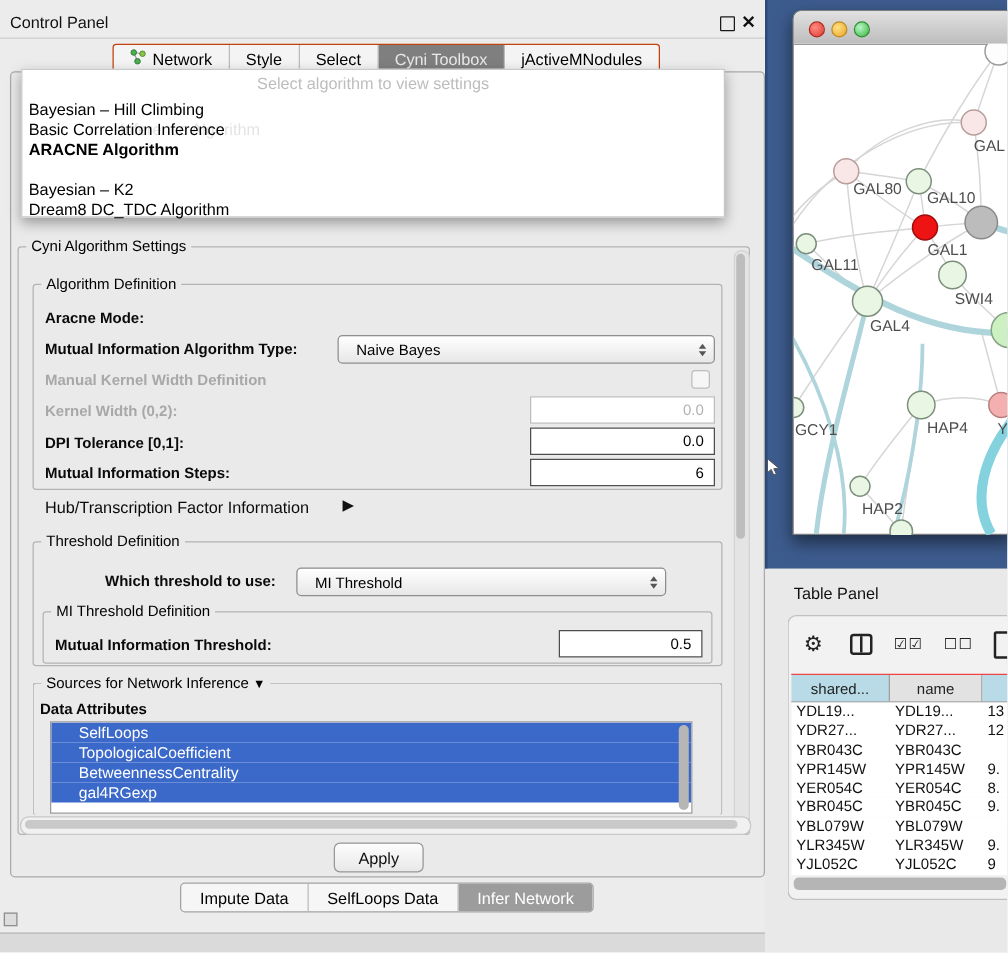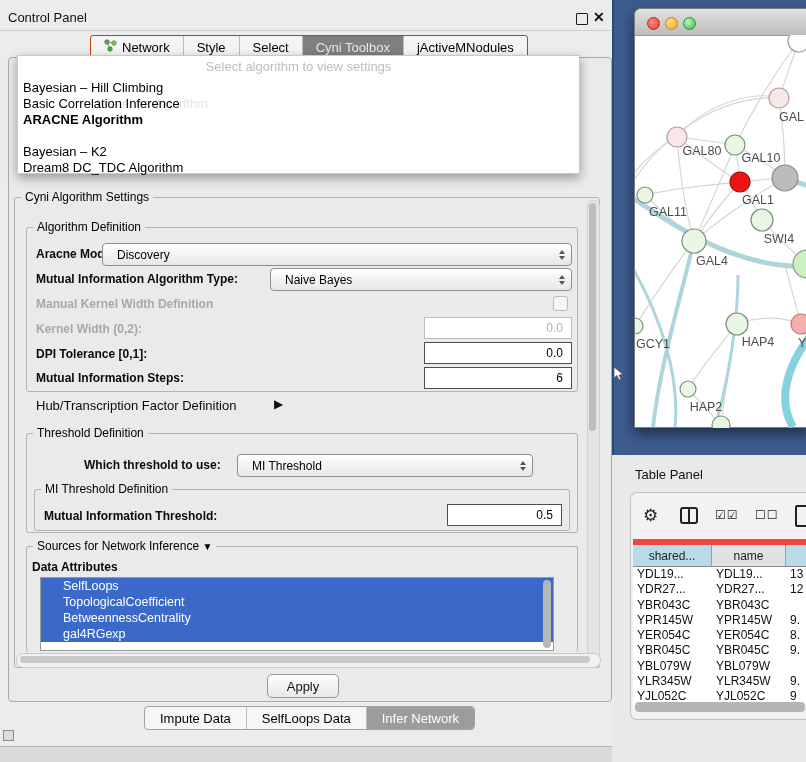--- a/index.html
+++ b/index.html
@@ -108,27 +108,20 @@
 
   <div class="track-v" style="left:587px;top:200px;width:11px;height:458px">
     <div class="thumb" style="left:1px;top:2px;width:7px;height:228px"></div>
   </div>
 
   <div class="fs" style="left:26px;top:227px;width:552px;height:165px">
     <span class="lg lg-blue">Algorithm Definition</span>
   </div>
 
   <div class="lbl" style="left:36px;top:247px">Aracne Mode:</div>
-  <div class="combo" style="left:102px;top:243px;width:470px;height:23px">
-    <span>Discovery</span>
-    <span class="spin">
-        <i class="up"></i>
-        <i class="dn"></i>
-      </span>
-  </div>
 
   <div class="lbl" style="left:36px;top:272px">Mutual Information Algorithm Type:</div>
   <div class="combo" style="left:270px;top:268px;width:302px;height:23px">
     <span>Naive Bayes</span>
     <span class="spin">
         <i class="up"></i>
         <i class="dn"></i>
       </span>
   </div>
 
@@ -137,21 +130,21 @@
 
   <div class="lbl dis" style="left:36px;top:322px">Kernel Width (0,2):</div>
   <div class="inp dis" style="left:424px;top:317px;width:148px;height:22px">0.0</div>
 
   <div class="lbl" style="left:36px;top:347px">DPI Tolerance [0,1]:</div>
   <div class="inp" style="left:424px;top:342px;width:148px;height:22px">0.0</div>
 
   <div class="lbl" style="left:36px;top:371px">Mutual Information Steps:</div>
   <div class="inp" style="left:424px;top:367px;width:148px;height:22px">6</div>
 
-  <div class="lbl plain" style="left:36px;top:398px;font-size:13px">Hub/Transcription Factor Definition</div>
+  <div class="lbl plain" style="left:36px;top:398px;font-size:13px">Hub/Transcription Factor Information</div>
   <div class="abs" style="left:274px;top:397px;font-size:12px;color:#111">▶</div>
 
   <div class="fs" style="left:26px;top:433px;width:552px;height:100px">
     <span class="lg lg-green">Threshold Definition</span>
   </div>
 
   <div class="lbl" style="left:84px;top:458px">Which threshold to use:</div>
   <div class="combo" style="left:237px;top:454px;width:296px;height:23px">
     <span>MI Threshold</span>
     <span class="spin">
@@ -298,21 +291,21 @@
     <div class="tp-inner">
 
       <div class="icon-btn" style="left:12px;top:12px;font-size:17px;color:#222">⚙</div>
       <div class="icon-btn" style="left:49px;top:14px;width:18px;height:17px;border:2px solid #222;border-radius:3px;box-sizing:border-box">
         <div style="position:absolute;left:6px;top:0;width:2px;height:13px;background:#222"></div>
       </div>
       <div class="icon-btn" style="left:84px;top:15px;font-size:12px;color:#222;letter-spacing:1px">☑☑</div>
       <div class="icon-btn" style="left:124px;top:15px;font-size:12px;color:#222;letter-spacing:1px">☐☐</div>
       <div class="icon-btn" style="left:164px;top:12px;width:16px;height:22px;border:2px solid #222;border-radius:2px;box-sizing:border-box;background:#f2f2f2"></div>
 
-      <div class="abs" style="left:2px;top:46px;width:174px;height:160px;overflow:hidden;border-top:6px solid #ef4444">
+      <div class="abs" style="left:2px;top:46px;width:174px;height:160px;overflow:hidden;border-top:1px solid #ef4444">
         <div style="display:flex;border-bottom:1px solid #8b8b8b">
           <div class="hcell" style="width:79px;background:#b8dbe7">shared...</div>
           <div class="hcell" style="width:74px;background:#e2e2e2">name</div>
           <div class="hcell" style="width:21px;background:#b8dbe7;border-right:none"></div>
         </div>
         <div class="trow">
           <div class="cell" style="width:79px">YDL19...</div>
           <div class="cell" style="width:74px">YDL19...</div>
           <div class="cell" style="width:21px">13</div>
         </div>

